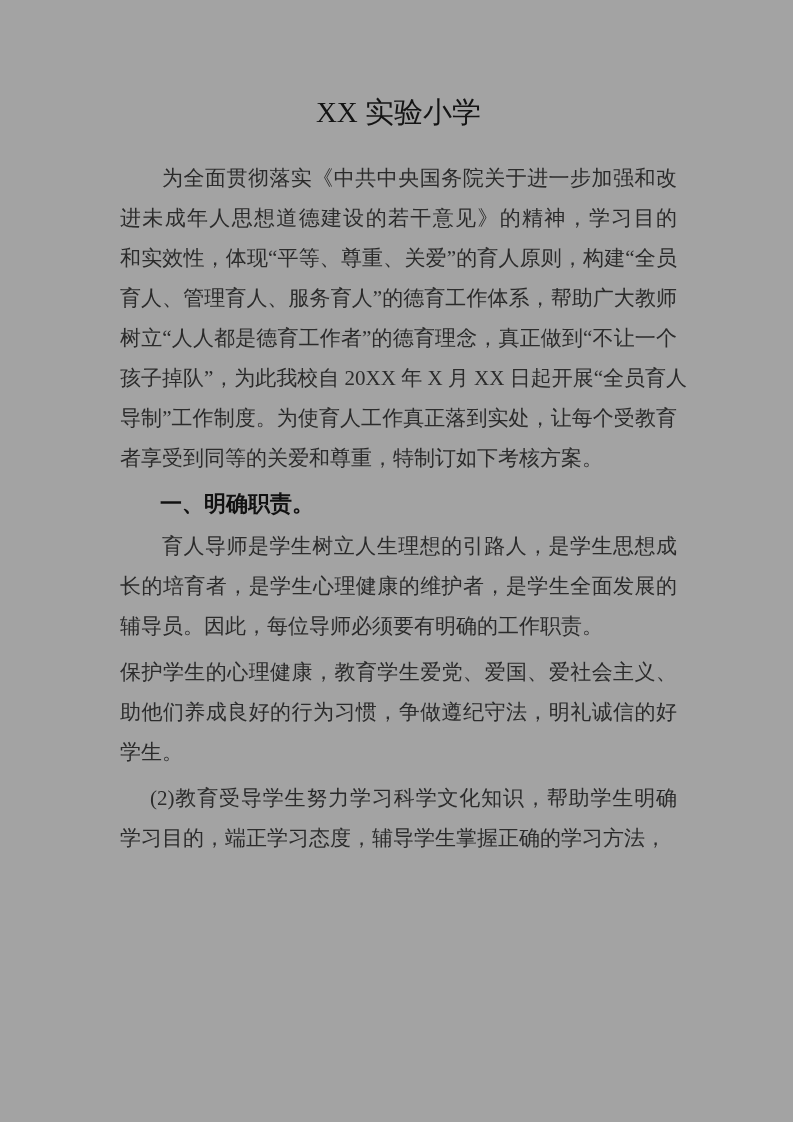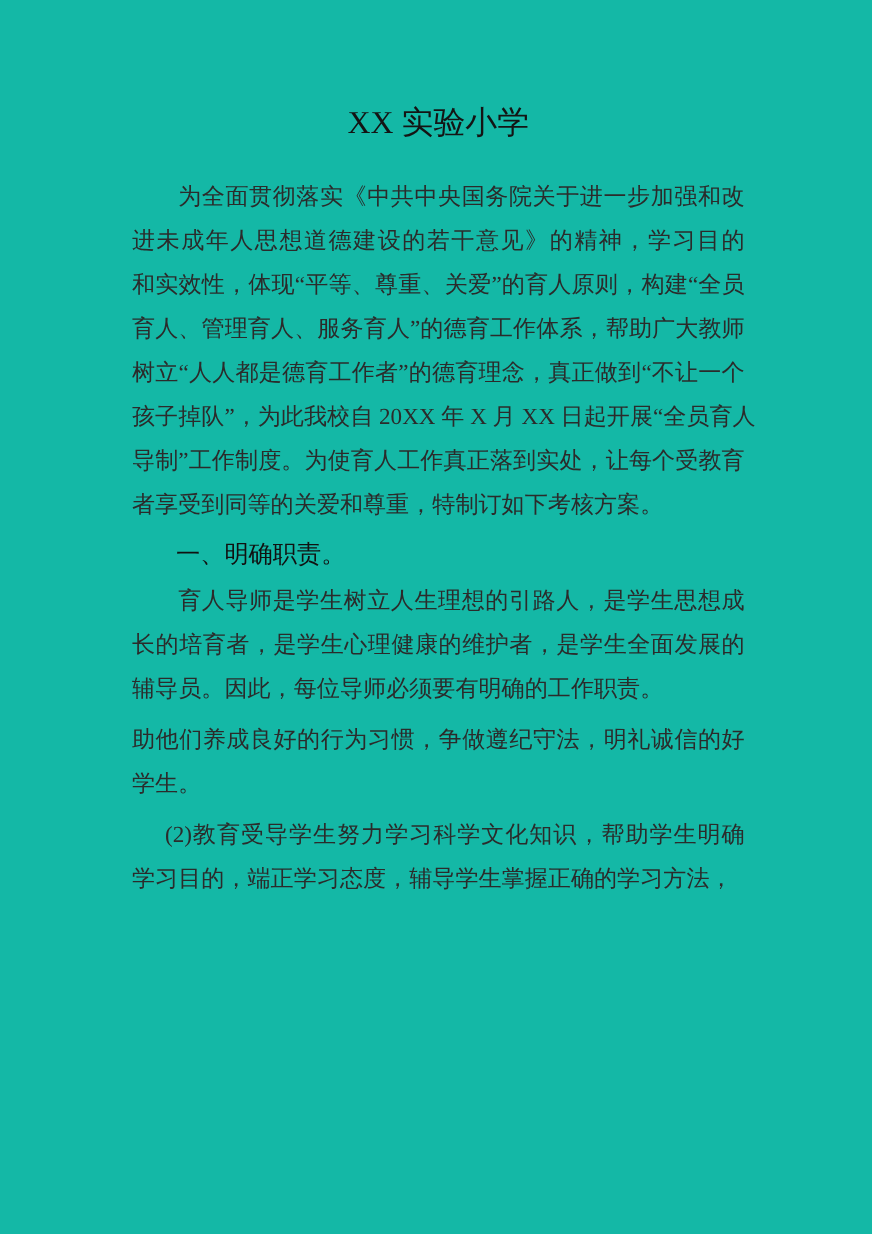--- a/index.html
+++ b/index.html
@@ -4,21 +4,21 @@
 <style>
   html, body {
     margin: 0;
     padding: 0;
     background: #ffffff;
   }
   .page {
     position: relative;
     width: 793px;
     height: 1122px;
-    background: #14b8a6;
+    background: #a3a3a3;
     overflow: hidden;
   }
   .doc {
     position: absolute;
     left: 120px;
     top: 90px;
     width: 557px;
   }
   .title {
     height: 44px;
@@ -48,21 +48,21 @@
   }
   .ind    { padding-left: 42px; }
   .ind-sm { padding-left: 36px; }
   .ind-xs { padding-left: 30px; }
   .heading-row {
     height: 40px;
     line-height: 40px;
     margin: 0 0 2px 0;
     padding-left: 40px;
     font-size: 22px;
-    font-weight: 400;
+    font-weight: 700;
     font-family: "Liberation Sans", "DejaVu Sans", sans-serif;
     color: #111111;
     text-align: left;
   }
 </style>
 </head>
 <body>
 
 <div class="page">
   <div class="doc">
@@ -84,20 +84,21 @@
 
       <div class="heading-row">一、明确职责。</div>
 
       <div class="para">
         <div class="line ind">育人导师是学生树立人生理想的引路人，是学生思想成</div>
         <div class="line">长的培育者，是学生心理健康的维护者，是学生全面发展的</div>
         <div class="line last">辅导员。因此，每位导师必须要有明确的工作职责。</div>
       </div>
 
       <div class="para">
+        <div class="line">保护学生的心理健康，教育学生爱党、爱国、爱社会主义、</div>
         <div class="line">助他们养成良好的行为习惯，争做遵纪守法，明礼诚信的好</div>
         <div class="line last">学生。</div>
       </div>
 
       <div class="para">
         <div class="line ind-xs">(2)教育受导学生努力学习科学文化知识，帮助学生明确</div>
         <div class="line last">学习目的，端正学习态度，辅导学生掌握正确的学习方法，</div>
       </div>
 
     </div>

